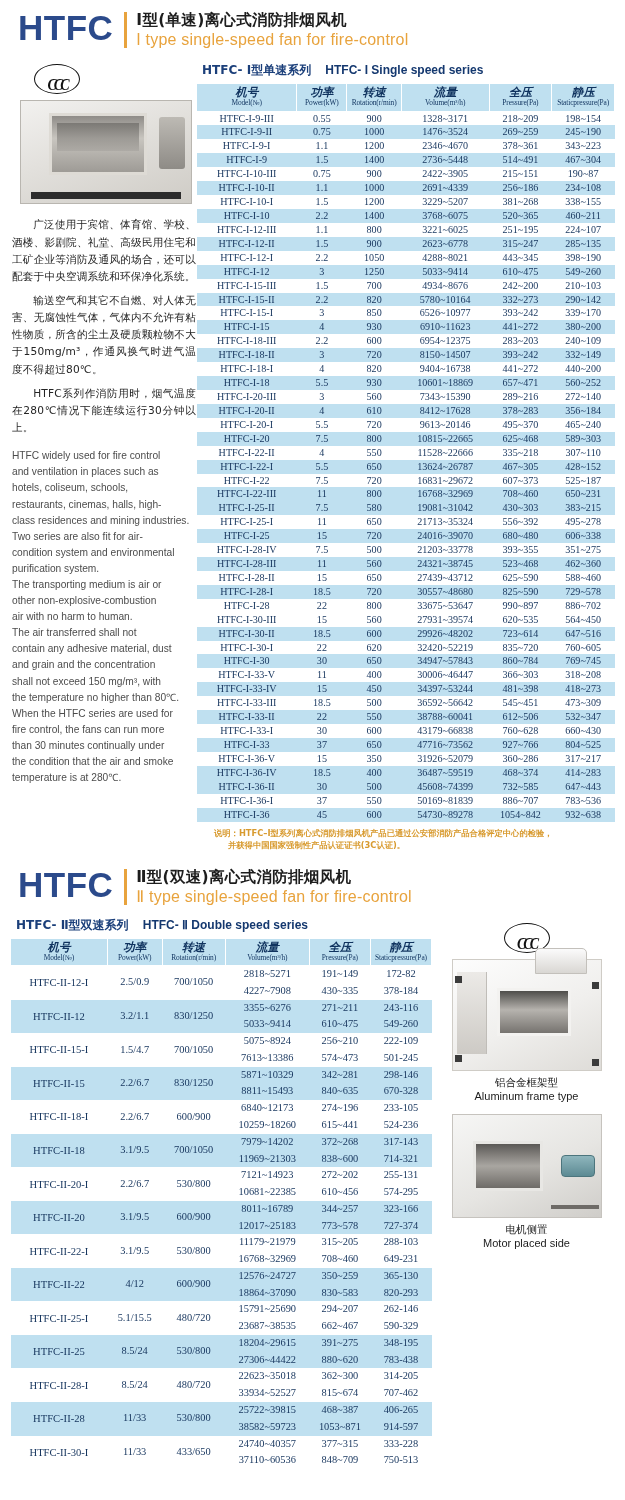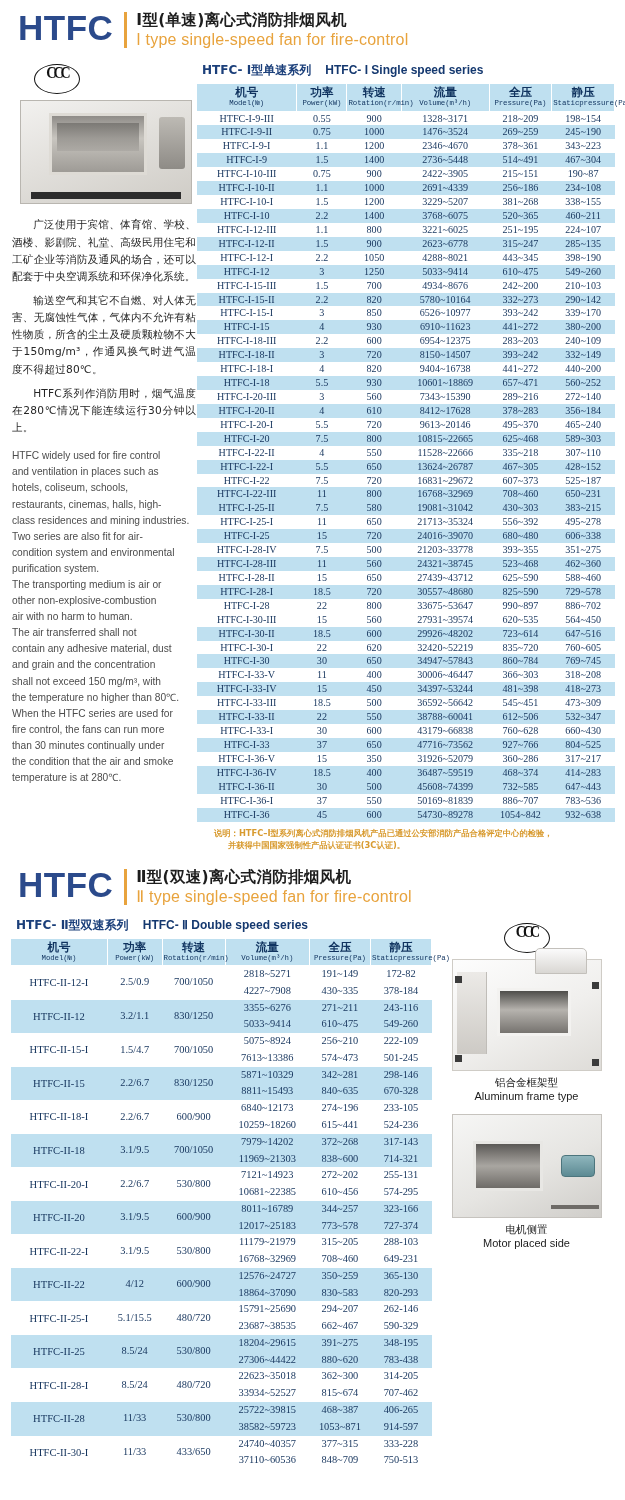--- a/index.html
+++ b/index.html
@@ -34,22 +34,22 @@
   }
 
   
   .sec1 { display: flex; align-items: flex-start; padding: 2px 4px 0 0; }
   .left-col { width: 196px; flex: 0 0 196px; padding-left: 12px; }
   .right-col { flex: 1 1 auto; padding-right: 6px; }
 
   
   .ccc-mark {
     width: 46px; height: 30px; border: 1.6px solid #111; border-radius: 50%;
-    display: flex; align-items: flex-start; justify-content: center;
-    margin: 6px 0 6px 22px; background: #fff;
+    display: flex; align-items: flex-end; justify-content: center;
+    margin: 6px 0 6px 22px; background: #fff; font-style: italic;
   }
   .ccc-mark span {
     font-size: 14px; font-weight: 700; letter-spacing: -3px;
     font-family: "Liberation Serif", serif; color: #111; transform: scaleY(1.25);
   }
 
   
   .photo1 {
     width: 172px; height: 104px; margin: 2px 0 12px 8px; position: relative;
     background: linear-gradient(160deg,#f2f1ef 0%,#e2e0dc 45%,#cfccc6 100%);
@@ -89,22 +89,22 @@
     font-size: 12px; color: #1b3f7a; font-weight: 600; padding: 4px 0 4px 6px;
     font-family: "DejaVu Sans", sans-serif;
   }
   .tbl-caption .en { color: #14386f; font-weight: 600; margin-left: 10px; font-family: "Liberation Sans", sans-serif; }
 
   table.spec { width: 100%; border-collapse: collapse; table-layout: fixed; }
   table.spec th {
     background: #bfe0f0; color: #10335f; border: 1px solid #ffffff;
     padding: 2px 1px 3px; text-align: center; line-height: 1.12;
   }
-  th .cn { display: block; font-size: 11.5px; font-weight: 700; font-family: "DejaVu Sans", sans-serif; }
-  th .en { display: block; font-size: 7.4px; font-weight: 400; font-family: Liberation Mono, monospace; letter-spacing: -.1px; }
+  th .cn { display: block; font-size: 11.5px; font-weight: 700; font-family: "DejaVu Sans", sans-serif; font-style: italic; }
+  th .en { display: block; font-size: 7.4px; font-weight: 400; font-family: Liberation Serif, serif; letter-spacing: -.1px; }
   table.spec td {
     text-align: center; font-size: 10.1px; padding: 0 1px; line-height: 1.38;
     font-family: "Liberation Serif", "DejaVu Serif", serif; color: #14335c;
     border: none; white-space: nowrap;
   }
   table.spec tbody tr.odd td { background: #ffffff; }
   table.spec tbody tr.even td { background: #bfe0f0; }
 
   
   table.spec2 { width: 100%; border-collapse: collapse; table-layout: fixed; }

